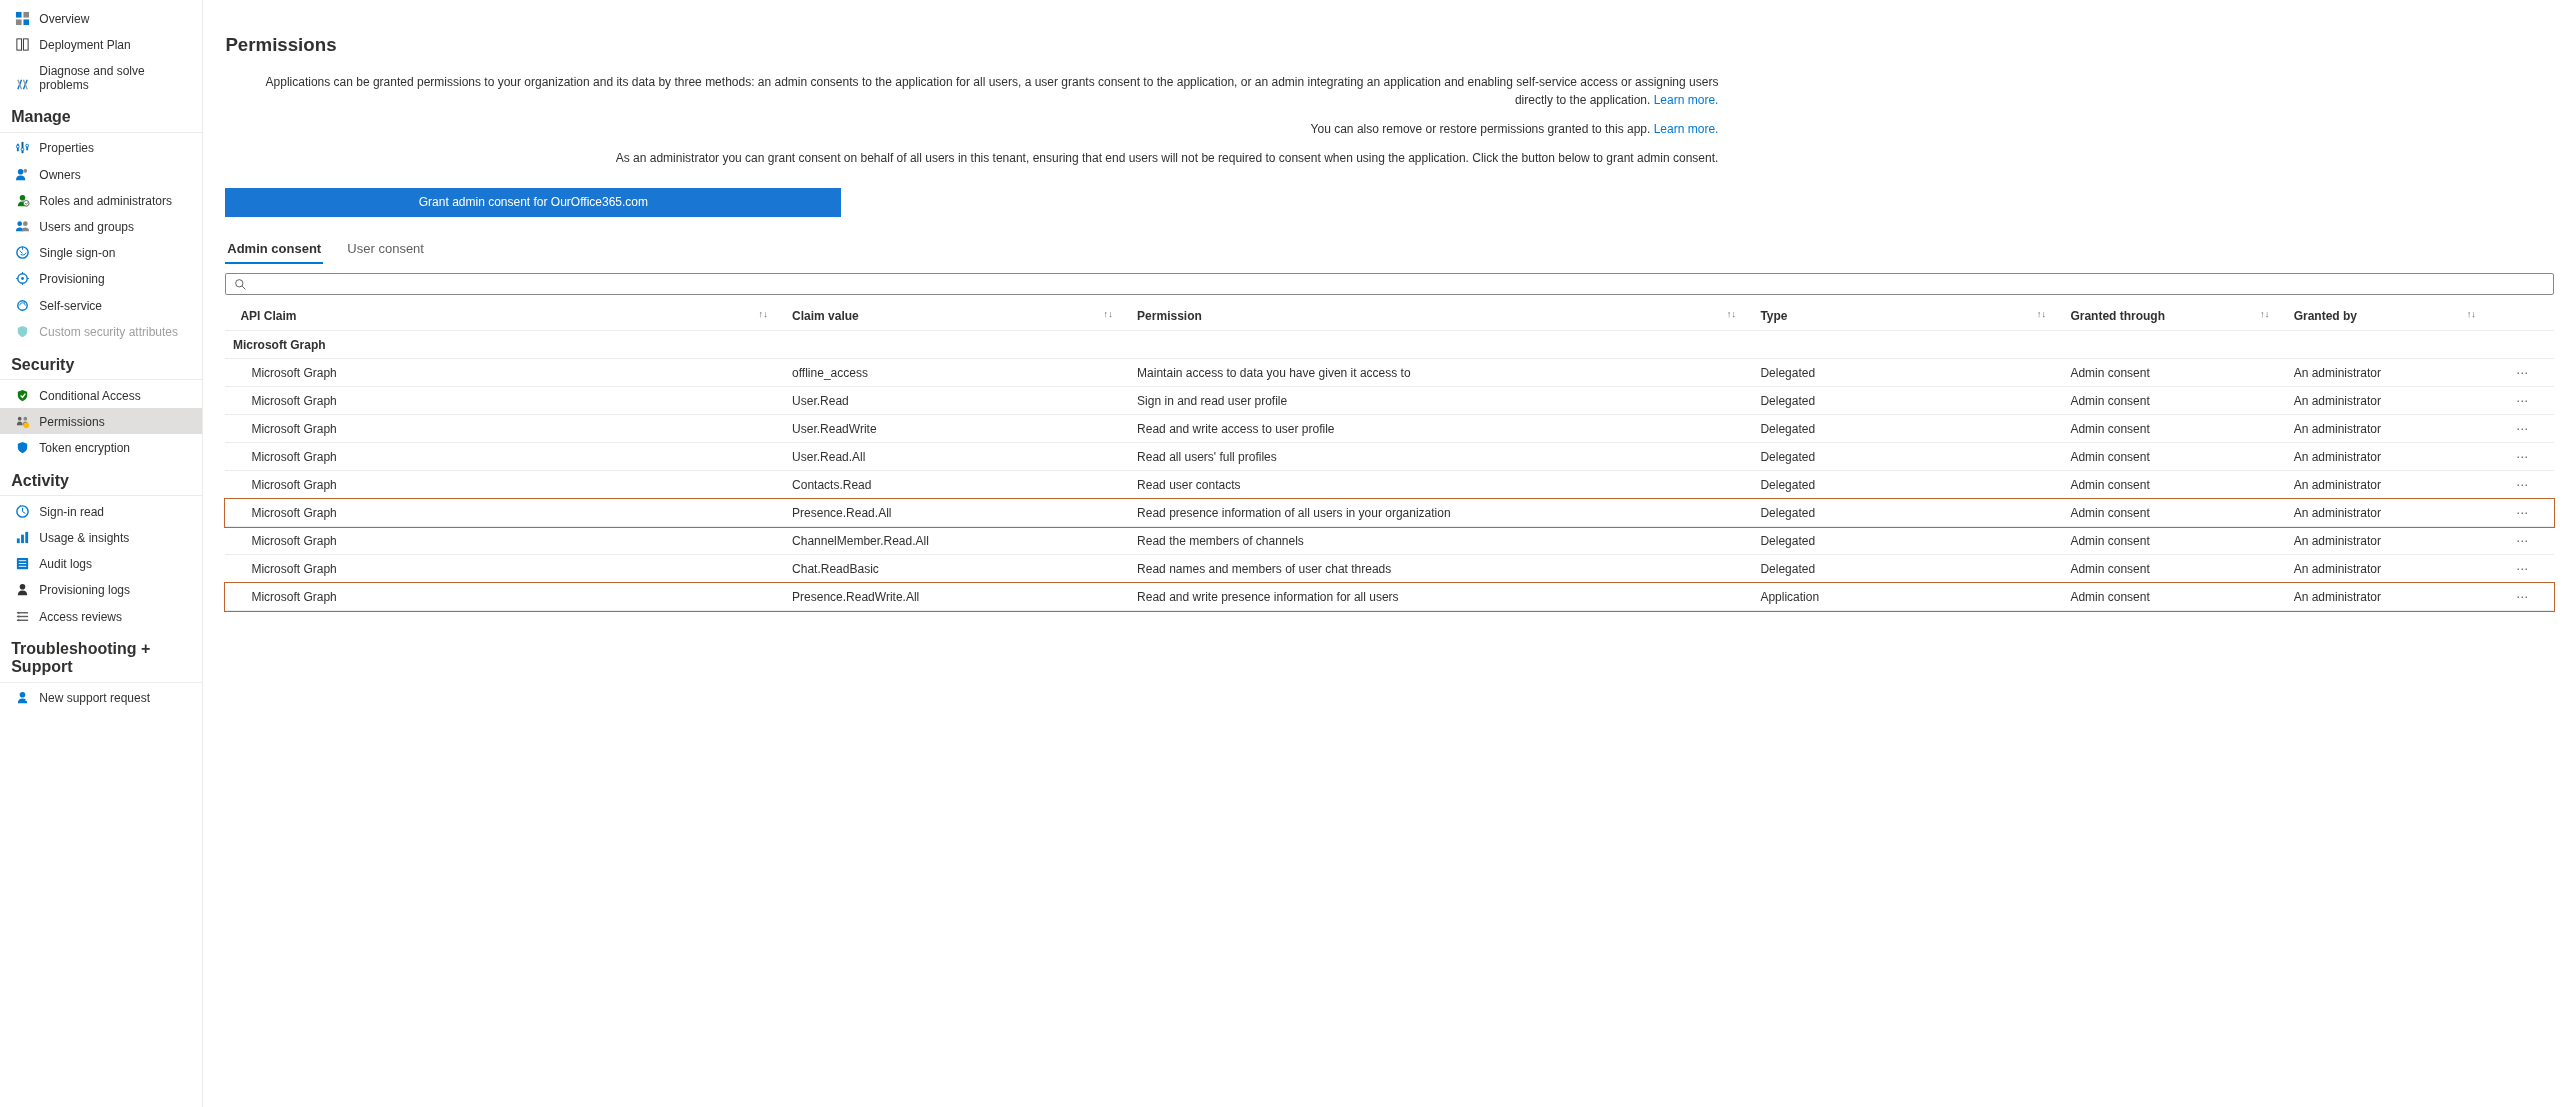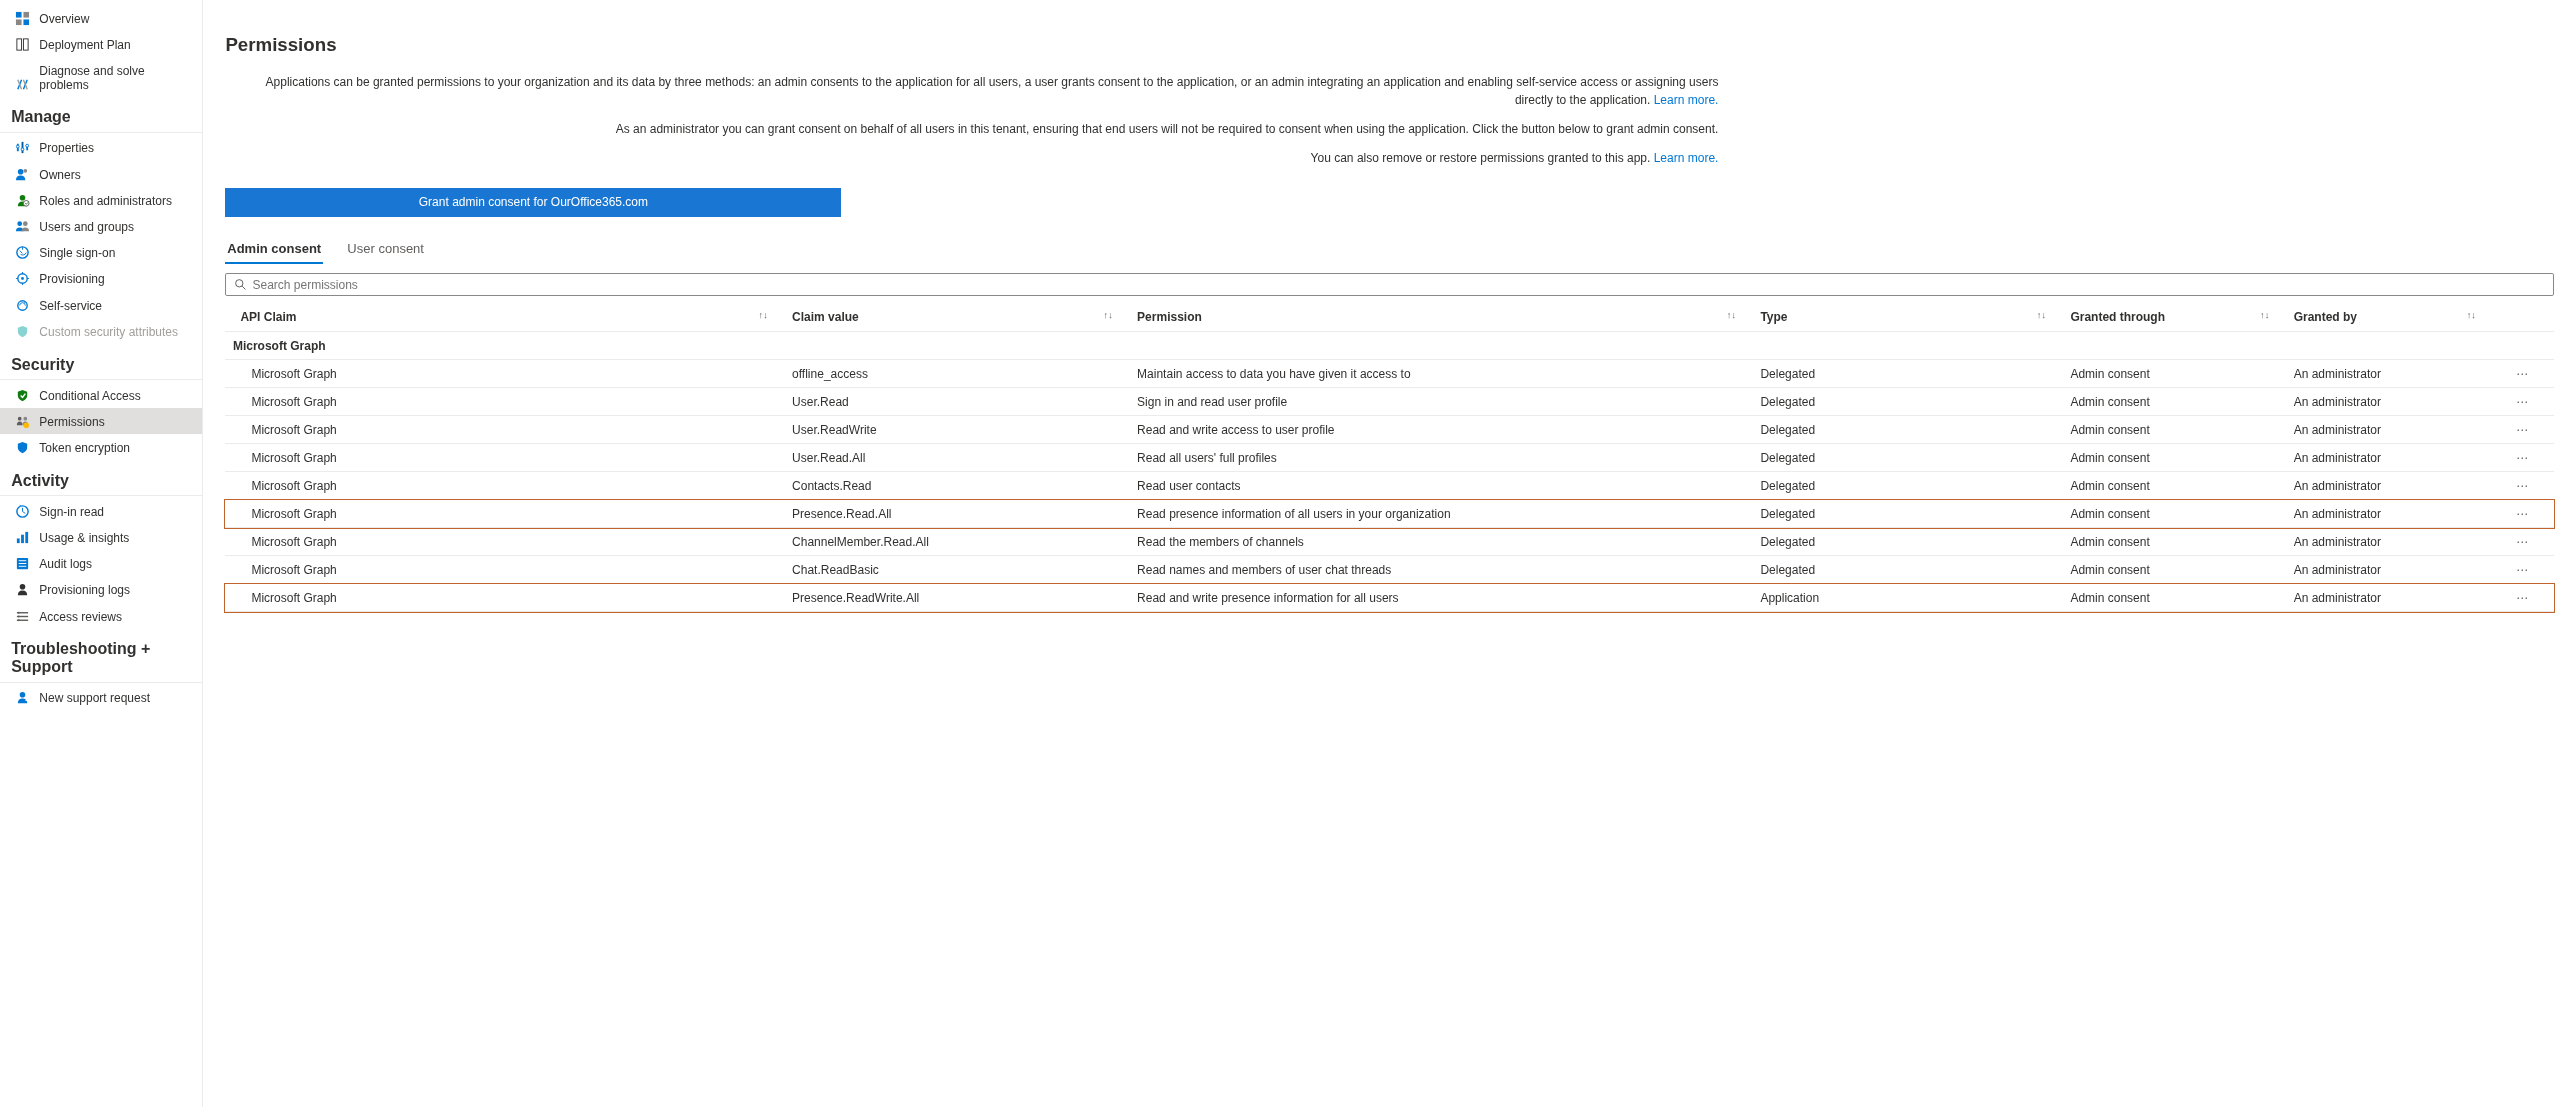--- a/index.html
+++ b/index.html
@@ -361,40 +361,39 @@
       <span>New support request</span>
     </div>
   </nav>
 
 <main class="main">
   <h1 class="page-title">Permissions</h1>
 
   <p class="intro-text">
     <span>Applications can be granted permissions to your organization and its data by three methods: an admin consents to the application for all users, a user grants consent to the application, or an admin integrating an application and enabling self-service access or assigning users directly to the application. </span><span class="link">Learn more.</span>
   </p>
-  <p class="intro-text">As an administrator you can grant consent on behalf of all users in this tenant, ensuring that end users will not be required to consent when using the application. Click the button below to grant admin consent.</p>
   <p class="intro-text">
     <span>You can also remove or restore permissions granted to this app. </span><span class="link">Learn more.</span>
   </p>
+  <p class="intro-text">As an administrator you can grant consent on behalf of all users in this tenant, ensuring that end users will not be required to consent when using the application. Click the button below to grant admin consent.</p>
 
   <button class="consent-button">Grant admin consent for OurOffice365.com</button>
 
   <div class="tabs" id="tabs">
       <div class="tab active">Admin consent</div>
       <div class="tab">User consent</div>
     </div>
 
   <div class="search-box">
     <span class="search-icon">
       <svg viewBox="0 0 16 16" width="13" height="13">
           <circle cx="6.5" cy="6.5" r="4.5" fill="none" stroke="currentColor" stroke-width="1.2"></circle>
           <line x1="10" y1="10" x2="14" y2="14" stroke="currentColor" stroke-width="1.2"></line>
         </svg>
     </span>
-    <input type="text" placeholder="Search permissions" style="">
   </div>
 
   <table class="perm-table">
     <thead>
       <tr id="header-row">
           <th class="col-api"><span>API Claim</span><span class="sort">↑↓</span></th>
           <th class="col-claim"><span>Claim value</span><span class="sort">↑↓</span></th>
           <th class="col-perm"><span>Permission</span><span class="sort">↑↓</span></th>
           <th class="col-type"><span>Type</span><span class="sort">↑↓</span></th>
           <th class="col-granted-through"><span>Granted through</span><span class="sort">↑↓</span></th>

